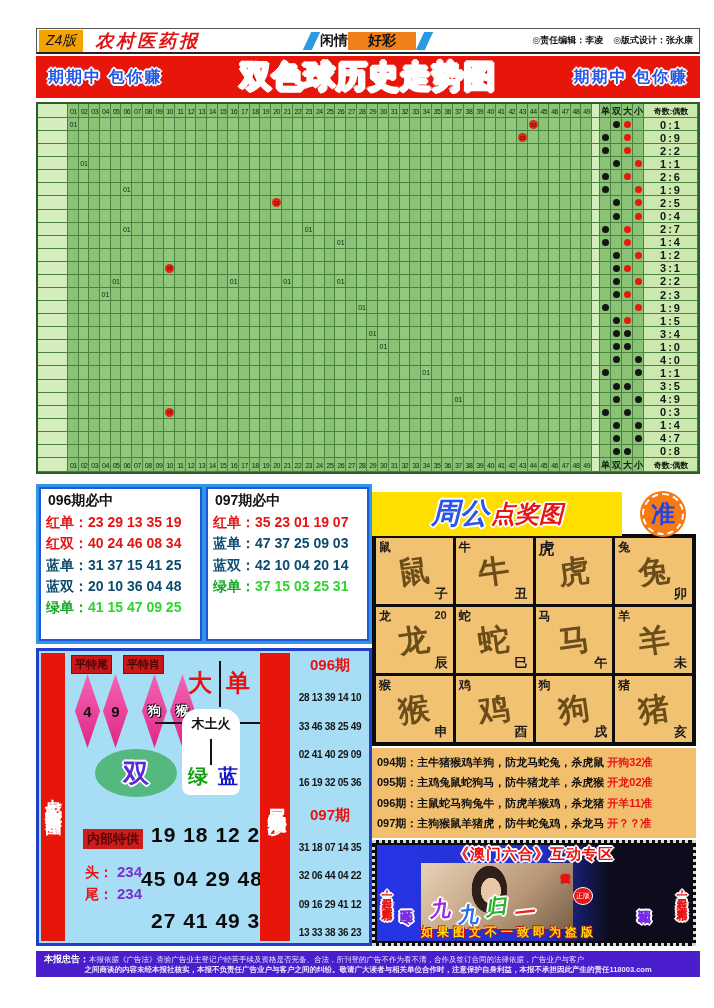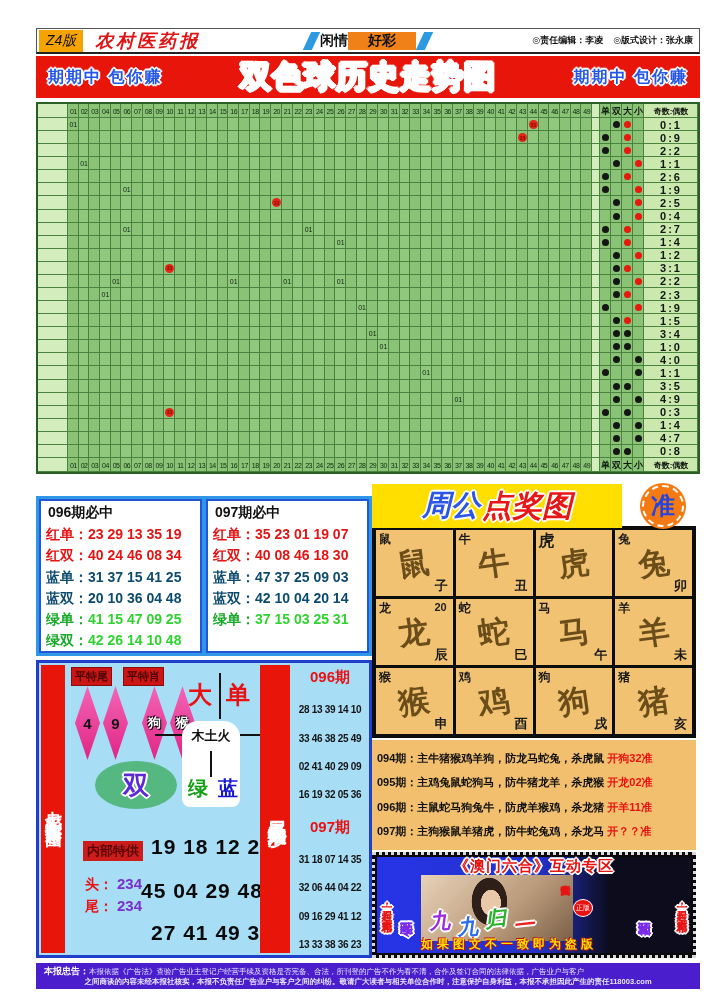--- a/index.html
+++ b/index.html
@@ -80,33 +80,33 @@
 .qx-twl{color:#e81212;}
 .qx-twv{color:#7a30cc;font-size:15px;margin-left:4px;}
 .qx-strip8{left:221px;top:2px;bottom:2px;width:30px;background:#e8150a;color:#fff;font-weight:bold;font-size:19px;writing-mode:vertical-rl;text-orientation:upright;text-align:center;letter-spacing:1px;}
 #qxRcol{left:253px;top:2px;bottom:2px;width:76px;display:flex;flex-direction:column;align-items:center;justify-content:space-between;padding:3px 0;}
 .qx-rq{color:#e81212;font-weight:bold;font-size:15px;}
 .qx-rn{color:#141414;font-weight:bold;font-size:10px;letter-spacing:-0.3px;white-space:nowrap;}
 
 .zg-title{height:40px;background:#fff;position:relative;}
 .zg-yellow{position:absolute;left:0;top:0;width:250px;height:44px;background:#ffdf00;display:flex;align-items:center;justify-content:center;gap:2px;}
 .zg-b{font-size:29px;font-weight:bold;color:#2b56e8;font-style:italic;}
-.zg-r{font-size:30px;font-weight:bold;color:#e81616;font-style:italic;}
+.zg-r{font-size:24px;font-weight:bold;color:#e81616;font-style:italic;}
 .zg-badge{position:absolute;right:12px;top:1px;width:42px;height:42px;border-radius:50%;background:#f57a14;border:2px dashed #fff;box-shadow:0 0 0 2px #f57a14;display:flex;align-items:center;justify-content:center;}
 .zg-badge span{font-size:24px;font-weight:bold;color:#2244e0;}
 
 #zodiac{height:212px;background:#0d0d0d;padding:4px;display:grid;grid-template-columns:repeat(4,1fr);grid-template-rows:repeat(3,1fr);gap:3px;margin-top:2px;}
 .zcell{background:#f2c273;position:relative;overflow:hidden;}
 .zname{position:absolute;left:3px;top:1px;font-weight:bold;font-size:12px;color:#1a1a1a;z-index:2;}
 .zname.big{font-size:16px;}
 .zbranch{position:absolute;right:5px;bottom:1px;font-size:13px;color:#1a1a1a;font-weight:bold;z-index:2;}
 .znum{position:absolute;right:6px;top:2px;font-size:11px;color:#222;font-weight:bold;z-index:2;}
 .zart{position:absolute;left:50%;top:52%;transform:translate(-50%,-50%) rotate(-8deg);font-size:31px;color:#4a3005;opacity:.8;font-weight:bold;}
 
-#preds{height:110px;background:#f2bf6e;display:flex;flex-direction:column;justify-content:space-evenly;padding:2px 5px;margin-top:2px;}
+#preds{height:90px;background:#f2bf6e;display:flex;flex-direction:column;justify-content:space-evenly;padding:2px 5px;margin-top:2px;}
 .pred{font-size:11px;font-weight:bold;color:#111;white-space:nowrap;}
 .pred-r{color:#e81212;margin-left:3px;}
 
 .macau{height:106px;background:#0a0a0a;border:3px dotted #d8d8d8;position:relative;margin-top:2px;}
 .mc-in{position:absolute;inset:2px;background:linear-gradient(90deg,#2634e8 0%,#2431c8 52%,#0c0c1c 74%,#0c0c1c 100%);}
 .mc-title{position:absolute;top:0;left:0;right:0;text-align:center;font-size:15px;font-weight:bold;color:#e81212;letter-spacing:1px;}
 .mc-v{position:absolute;writing-mode:vertical-rl;text-orientation:upright;font-weight:bold;top:18px;bottom:4px;text-align:center;}
 #mcV1{left:2px;font-size:11px;color:#e81212;}
 #mcV2{left:20px;font-size:13px;color:#7a2ae8;}
 #mcV3{right:38px;font-size:13px;color:#7a2ae8;}
@@ -1870,26 +1870,24 @@
     <div class="mid-left">
 
       <div class="bz-row">
         <div class="bz-box" id="bz0">
             <div class="bz-title">096期必中</div>
             <div class="bz-line"><span class="bz-l r">红单：</span><span class="bz-n r">23 29 13 35 19</span></div>
             <div class="bz-line"><span class="bz-l r">红双：</span><span class="bz-n r">40 24 46 08 34</span></div>
             <div class="bz-line"><span class="bz-l b">蓝单：</span><span class="bz-n b">31 37 15 41 25</span></div>
             <div class="bz-line"><span class="bz-l b">蓝双：</span><span class="bz-n b">20 10 36 04 48</span></div>
             <div class="bz-line"><span class="bz-l g">绿单：</span><span class="bz-n g">41 15 47 09 25</span></div>
-            <div class="bz-line"><span class="bz-l g">绿双：</span><span class="bz-n g">42 26 14 10 48</span></div>
           </div>
         <div class="bz-box" id="bz1">
             <div class="bz-title">097期必中</div>
             <div class="bz-line"><span class="bz-l r">红单：</span><span class="bz-n r">35 23 01 19 07</span></div>
-            <div class="bz-line"><span class="bz-l r">红双：</span><span class="bz-n r">40 08 46 18 30</span></div>
             <div class="bz-line"><span class="bz-l b">蓝单：</span><span class="bz-n b">47 37 25 09 03</span></div>
             <div class="bz-line"><span class="bz-l b">蓝双：</span><span class="bz-n b">42 10 04 20 14</span></div>
             <div class="bz-line"><span class="bz-l g">绿单：</span><span class="bz-n g">37 15 03 25 31</span></div>
           </div>
       </div>
 
       <div class="qx-box">
         <div class="qx-strip7">七星彩合数分布图</div>
         <div class="qx-lbl" id="qxLbl1">平特尾</div>
         <div class="qx-lbl" id="qxLbl2">平特肖</div>

